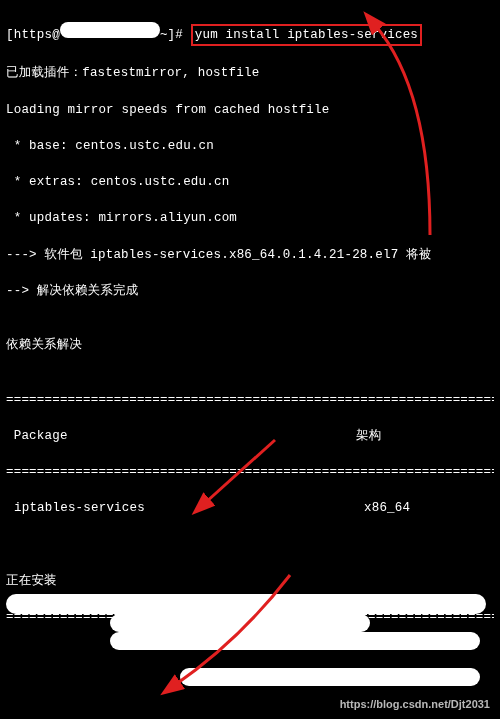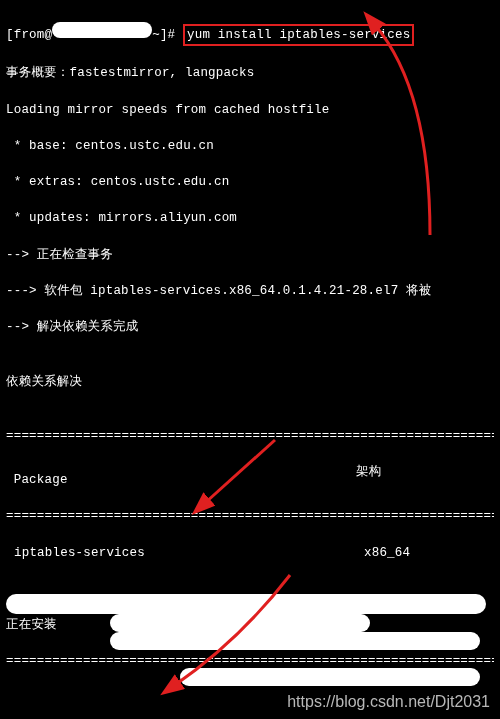--- a/index.html
+++ b/index.html
@@ -27,21 +27,21 @@
     display: inline-block;
   }
   .hr-eq {
     letter-spacing: 0.2px;
     overflow: hidden;
     white-space: nowrap;
   }
   .table-head {
     display: flex;
   }
-  .table-head span:first-child { width: 350px; margin-top: 8px; }
+  .table-head span:first-child { width: 350px; }
   .table-row {
     display: flex;
   }
   .table-row span:first-child { width: 350px; padding-left:8px;}
   .redact {
     background: #fff;
     border-radius: 10px;
     display:inline-block;
   }
   .redact.big { height: 16px; }
@@ -49,43 +49,43 @@
     position:absolute;
     background:#fff;
     border-radius:12px;
     z-index:3;
   }
   .watermark {
     position: absolute;
     bottom: 6px;
     right: 10px;
     color: #b8b8b8;
-    font-size: 16px;
+    font-size: 11px;
     font-family: Arial, sans-serif;
     z-index: 10;
     letter-spacing: 0;
+    font-weight: bold;
   }
   svg.arrow {
     position: absolute;
     pointer-events: none;
     z-index: 5;
     overflow: visible;
   }
 </style>
 </head>
 <body>
 
 <div class="term">
-<span class="line">[<span>from</span><span>@</span><span class="redact big" style="width:100px"></span><span>~]#</span> <span class="highlight-red"><span>yum install iptables-services</span></span></span>
-<span class="line">事务概要：fastestmirror, langpacks</span>
+<span class="line">[<span>https</span><span>@</span><span class="redact big" style="width:100px"></span><span>~]#</span> <span class="highlight-red"><span>yum install iptables-services</span></span></span>
+<span class="line">已加载插件：fastestmirror, hostfile</span>
 <span class="line">Loading mirror speeds from cached hostfile</span>
 <span class="line"> * base: centos.ustc.edu.cn</span>
 <span class="line"> * extras: centos.ustc.edu.cn</span>
 <span class="line"> * updates: mirrors.aliyun.com</span>
-<span class="line">--&gt; 正在检查事务</span>
 <span class="line">---&gt; 软件包 iptables-services.x86_64.0.1.4.21-28.el7 将被</span>
 <span class="line">--&gt; 解决依赖关系完成</span>
 <span class="line"></span>
 <span class="line">依赖关系解决</span>
 <span class="line"></span>
 <span class="line hr-eq">========================================================================</span>
 <div class="table-head"><span> Package</span><span>架构</span></div>
 <span class="line hr-eq">========================================================================</span>
 <div class="table-row"><span>iptables-services</span><span>x86_64</span></div>
 <span class="line">&nbsp;</span>

